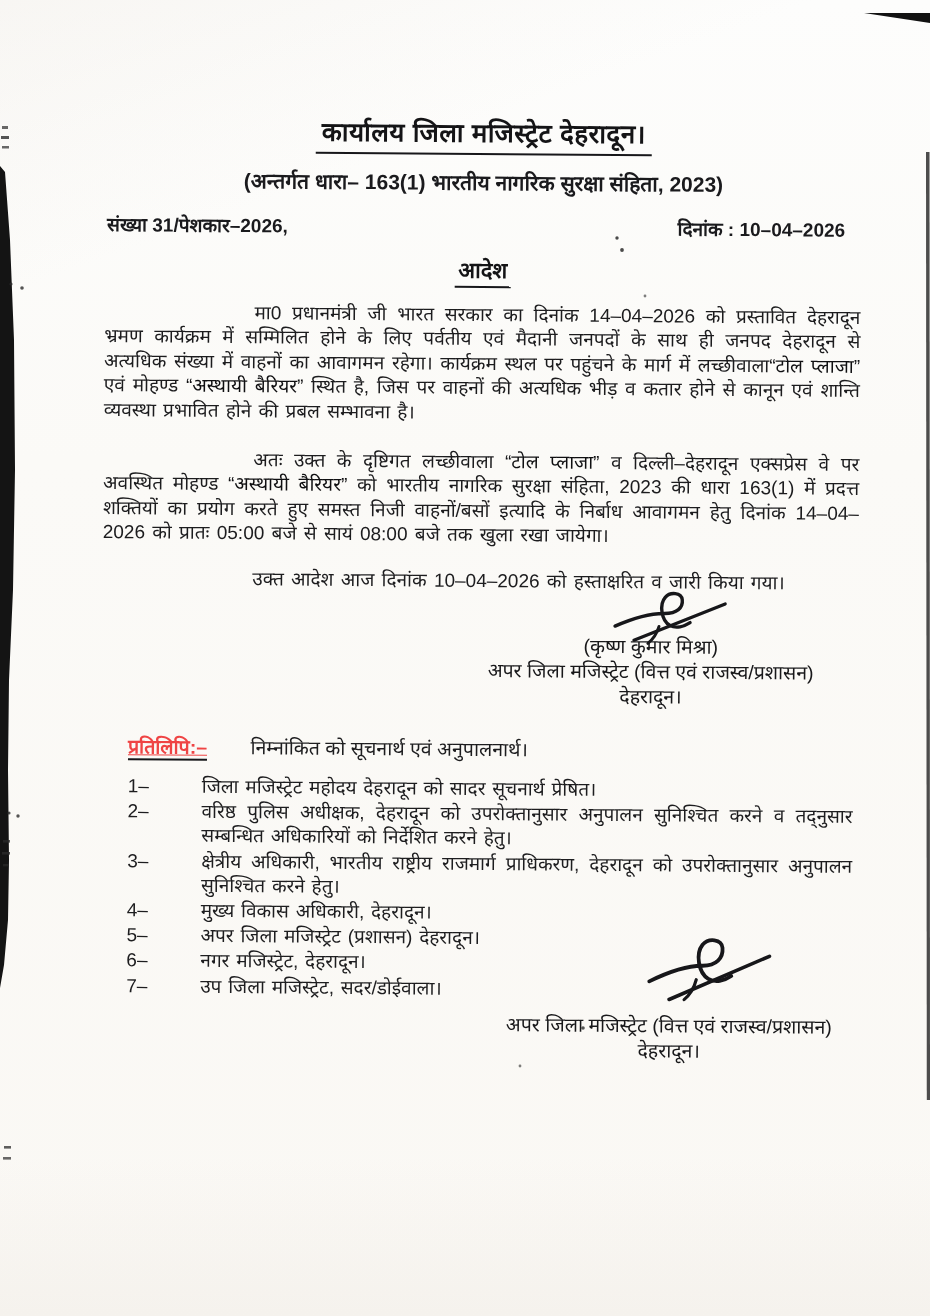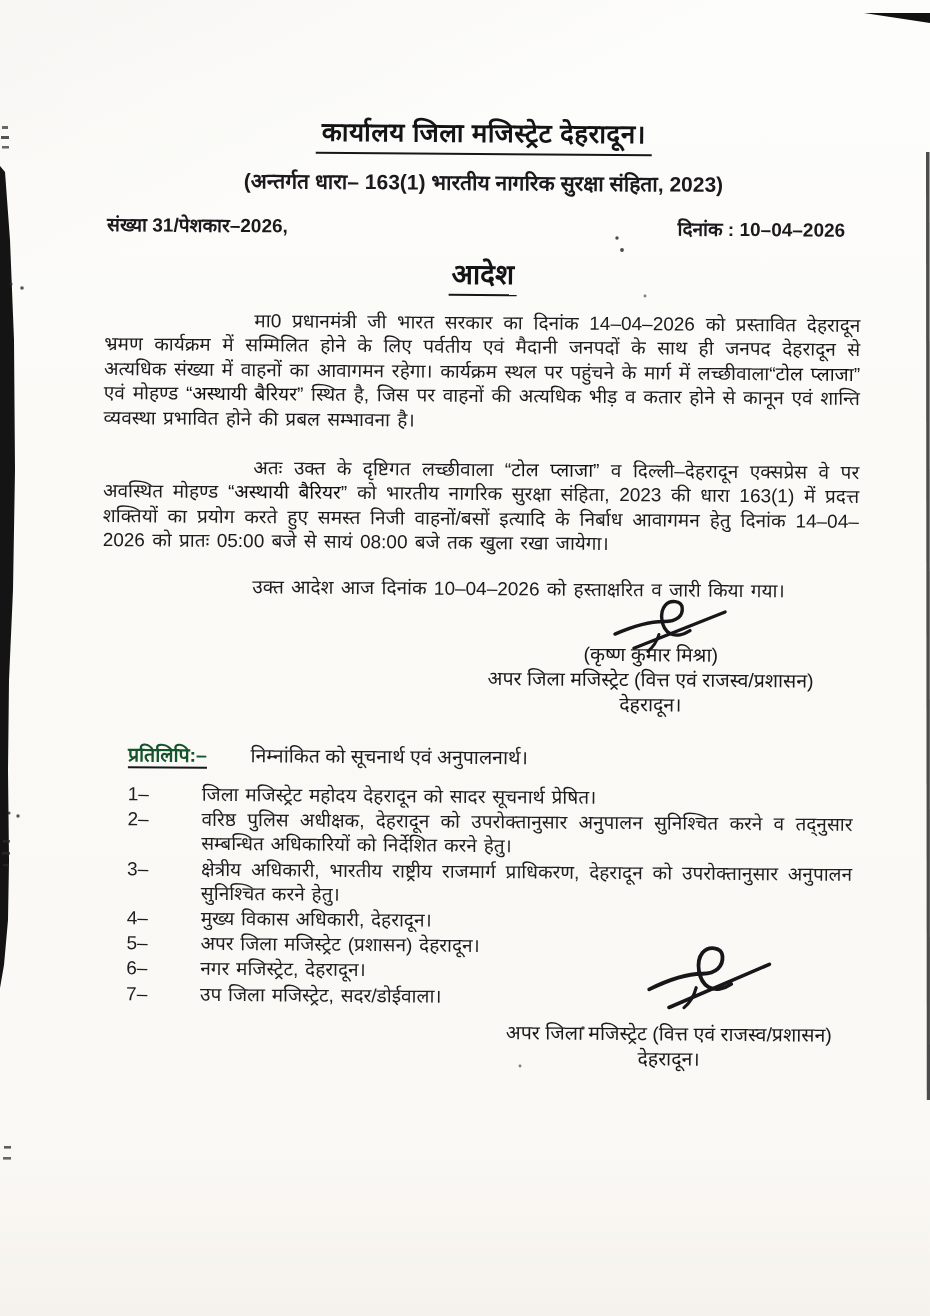--- a/index.html
+++ b/index.html
@@ -23,37 +23,37 @@
   .doc-title{
     display:inline-block;font-size:26px;font-weight:700;letter-spacing:.5px;
     border-bottom:2.5px solid #17171a;padding:0 6px 3px 6px;color:#141416;
   }
   .subtitle{text-align:center;margin-top:13px;font-size:21px;font-weight:700;color:#1a1a1d;}
   .meta-row{display:flex;justify-content:space-between;margin-top:18px;font-size:19px;font-weight:700;color:#1a1a1d;}
   .meta-row .ref{padding-left:2px;}
   .meta-row .date{padding-right:16px;}
   .order-wrap{text-align:center;margin-top:14px;}
   .order-head{
-    display:inline-block;font-size:28px;font-weight:700;color:#141416;
+    display:inline-block;font-size:22px;font-weight:700;color:#141416;
     border-bottom:2.5px solid #17171a;padding:0 3px 2px 3px;
   }
   p.para{
     margin:0;font-size:19px;line-height:24.4px;text-align:justify;color:#1c1c1e;
     text-indent:150px;word-spacing:2px;
   }
   p.p1{margin-top:15px;}
   p.p2{margin-top:25px;}
   p.p3{margin-top:21px;}
   .bq{font-weight:400;color:#0f0f11;}
   .sig-row{height:46px;margin-top:-8px;position:relative;}
   .sig-row svg{position:absolute;left:505px;top:2px;}
   .signer{width:430px;margin-left:auto;margin-right:-8px;text-align:center;font-size:19.5px;line-height:25px;color:#18181a;margin-top:2px;}
   .copies{margin-top:27px;margin-left:27px;position:relative;}
   .copies-head{font-size:19.5px;}
-  .copies-label{font-weight:700;border-bottom:2.2px solid #17171a;padding-bottom:1px;color:#14532d;}
+  .copies-label{font-weight:700;border-bottom:2.2px solid #17171a;padding-bottom:1px;color:#ef4444;text-decoration:underline;}
   .copies-intro{margin-left:38px;}
   .list{margin-top:15px;}
   .li-row{display:flex;font-size:19px;line-height:24.2px;margin-bottom:1px;}
   .li-num{width:74px;flex:0 0 74px;}
   .li-text{flex:1;text-align:justify;padding-right:4px;word-spacing:1.5px;}
   .footer-signer{width:440px;margin-left:auto;margin-right:-34px;text-align:center;
     font-size:19.5px;line-height:25px;color:#18181a;margin-top:-72px;position:relative;padding-top:82px;}
   .footer-signer svg{position:absolute;right:110px;top:0;}
   .sig-path{fill:none;stroke:#17171a;stroke-linecap:round;stroke-linejoin:round;}
 </style>

